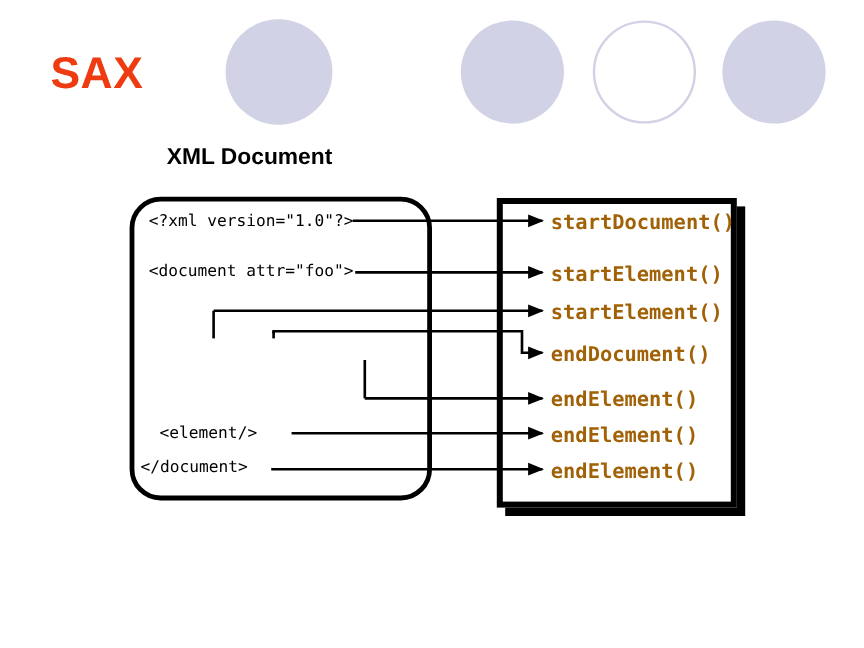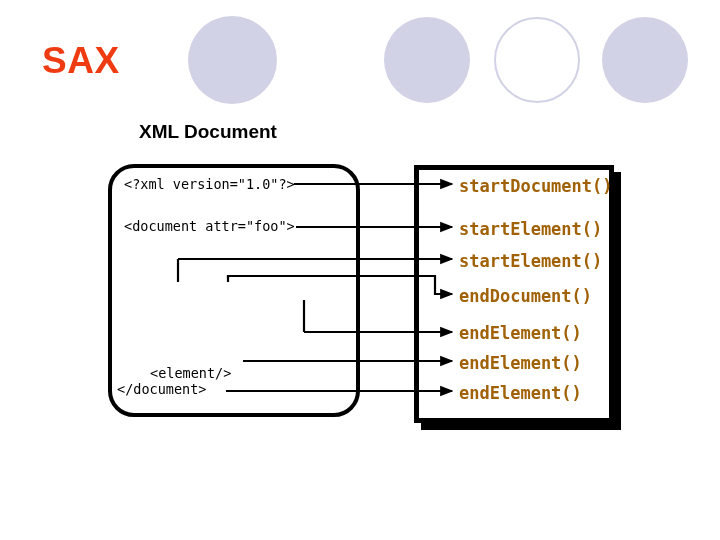--- a/index.html
+++ b/index.html
@@ -138,21 +138,21 @@
   <div class="sax-title">SAX</div>
 
   <div class="heading heading-xml">XML Document</div>
 
   <div class="event-shadow"></div>
   <div class="xml-box"></div>
   <div class="event-box"></div>
 
   <div class="code-line" style="left:124px; top:178px;">&lt;?xml version="1.0"?&gt;</div>
   <div class="code-line" style="left:124px; top:220px;">&lt;document attr="foo"&gt;</div>
-  <div class="code-line" style="left:150px; top:355px;margin-top:12px;">&lt;element/&gt;</div>
+  <div class="code-line" style="left:133px; top:355px;">&lt;element/&gt;</div>
   <div class="code-line" style="left:117px; top:383px;">&lt;/document&gt;</div>
 
   <div class="event-line" style="left:459px; top:178px;">startDocument()</div>
   <div class="event-line" style="left:459px; top:221px;">startElement()</div>
   <div class="event-line" style="left:459px; top:253px;">startElement()</div>
   <div class="event-line" style="left:459px; top:288px;">endDocument()</div>
   <div class="event-line" style="left:459px; top:325px;">endElement()</div>
   <div class="event-line" style="left:459px; top:355px;">endElement()</div>
   <div class="event-line" style="left:459px; top:385px;">endElement()</div>
 

